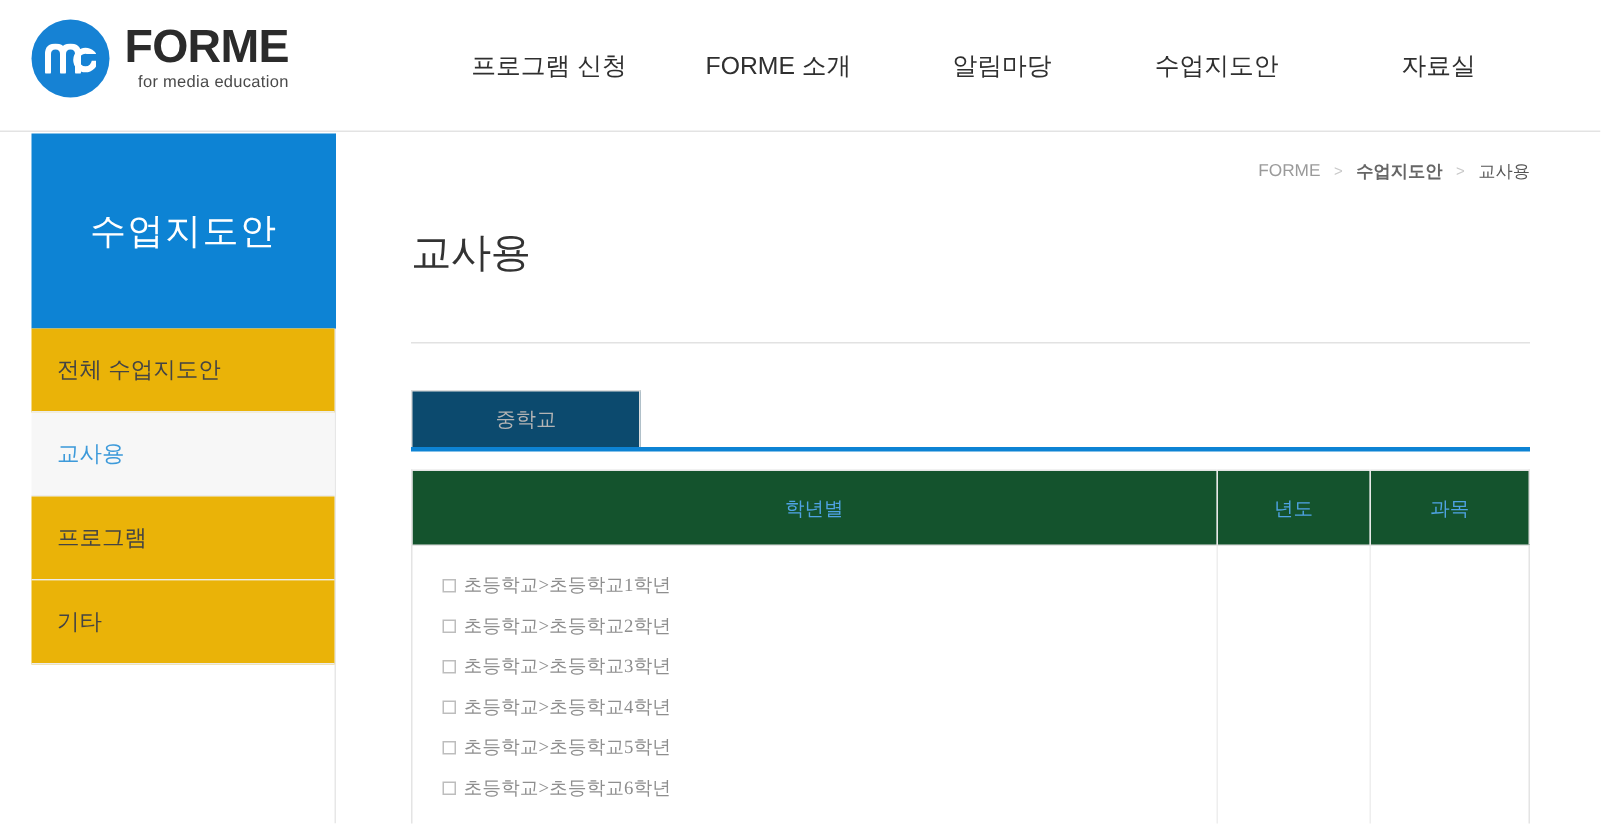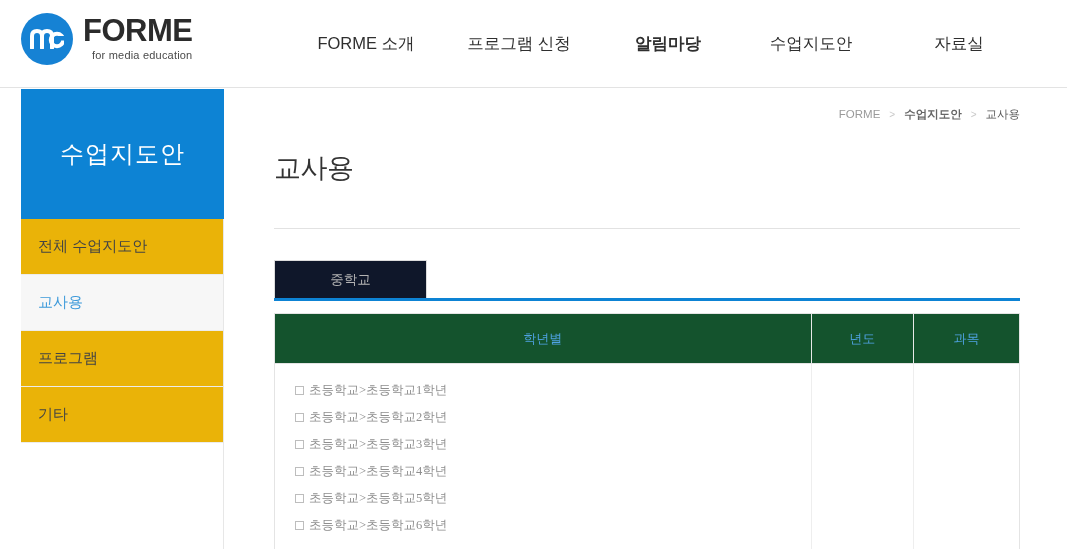--- a/index.html
+++ b/index.html
@@ -42,21 +42,21 @@
   .main-nav {
     position: absolute; left: 292px; top: 0; height: 88px;
     display: flex; align-items: center; gap: 0;
   }
   .nav-item {
     font-size: 16.5px; color: #2f2f2f; cursor: pointer;
     white-space: nowrap; padding: 6px 0; text-align: center;
   }
   .nav-item:nth-child(1) { width: 148px; }
   .nav-item:nth-child(2) { width: 158px; }
-  .nav-item:nth-child(3) { width: 140px; font-weight: bold; }
+  .nav-item:nth-child(3) { width: 140px; }
   .nav-item:nth-child(4) { width: 146px; }
   .nav-item:nth-child(5) { width: 150px; }
 
   
   .page-body { position: relative; width: 1067px; height: 461px; }
 
   
   .sidebar {
     position: absolute; left: 21px; top: 1px;
     width: 203px;
@@ -120,21 +120,21 @@
     border-bottom: 3px solid #0d83d4;
     width: 746px;
     padding-bottom: 0;
   }
   .tab {
     width: 153px; height: 38px;
     display: flex; align-items: center; justify-content: center;
     font-size: 13.5px; color: #b4b4b4;
     border: 1px solid #dcdcdc;
     border-bottom: none;
-    background: #0f172a;
+    background: #0c4a6e;
     cursor: pointer;
   }
   .tab.active {
     background: #0d83d4;
     color: #ffffff;
     border-color: #0d83d4;
   }
 
   
   .filter-table {
@@ -195,22 +195,22 @@
         <rect x="27" y="7" width="7" height="4.5" fill="#1682d4"></rect>
       </svg>
     </div>
     <div class="brand-text">
       <div class="brand-name">FORME</div>
       <div class="brand-tag">for media education</div>
     </div>
   </div>
 
   <nav class="main-nav">
+    <div class="nav-item">프로그램 신청</div>
     <div class="nav-item">FORME 소개</div>
-    <div class="nav-item">프로그램 신청</div>
     <div class="nav-item">알림마당</div>
     <div class="nav-item">수업지도안</div>
     <div class="nav-item">자료실</div>
   </nav>
 </header>
 
 <div class="page-body">
 
   <aside class="sidebar">
     <div class="sidebar-title">

